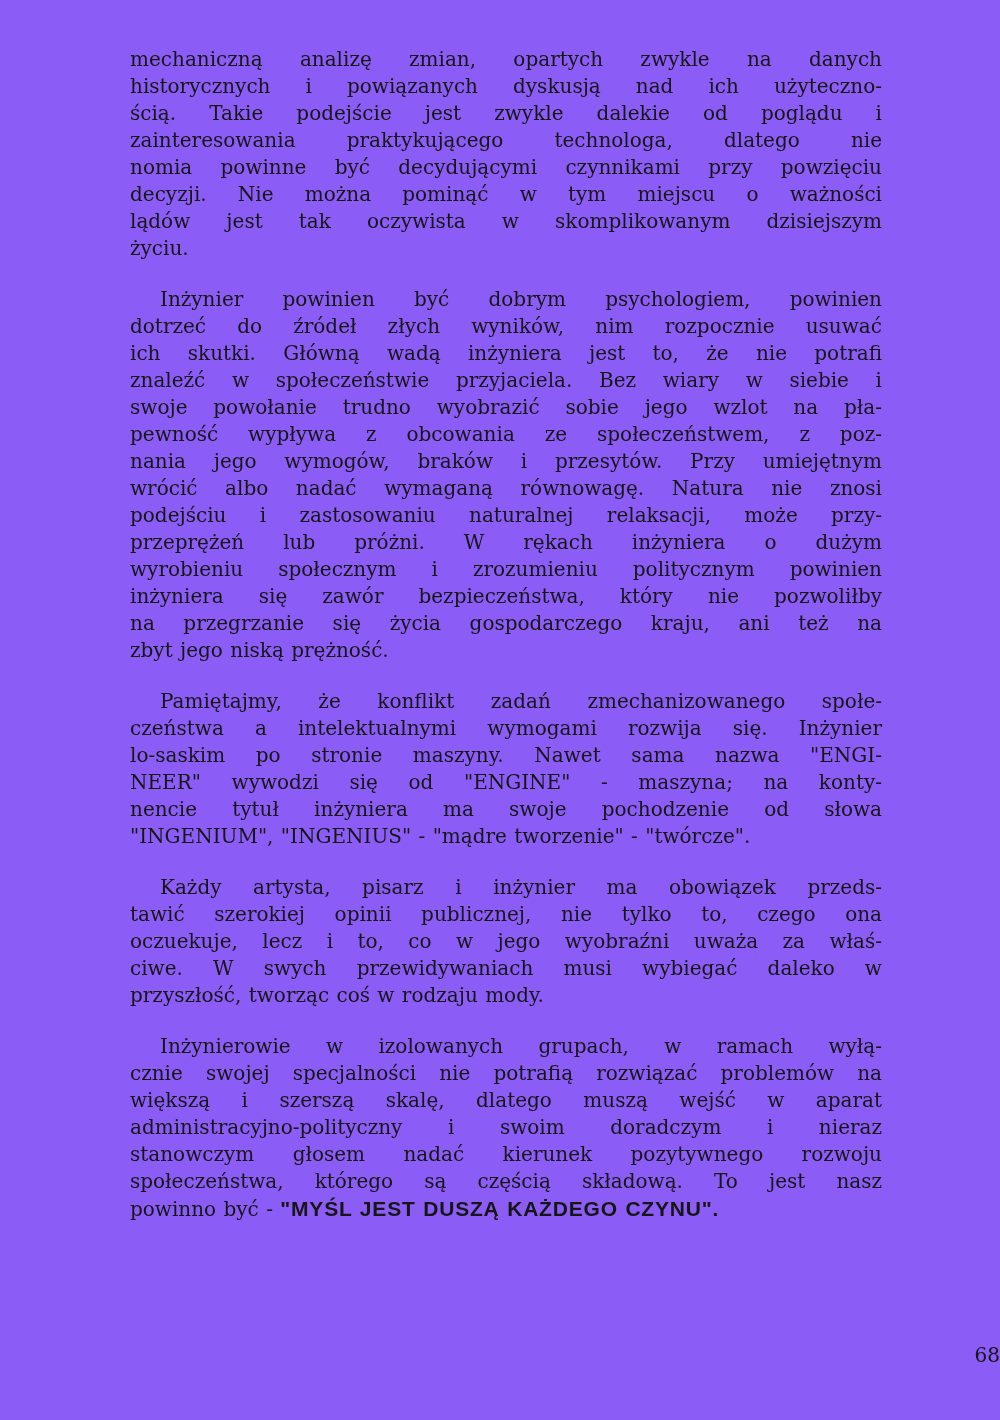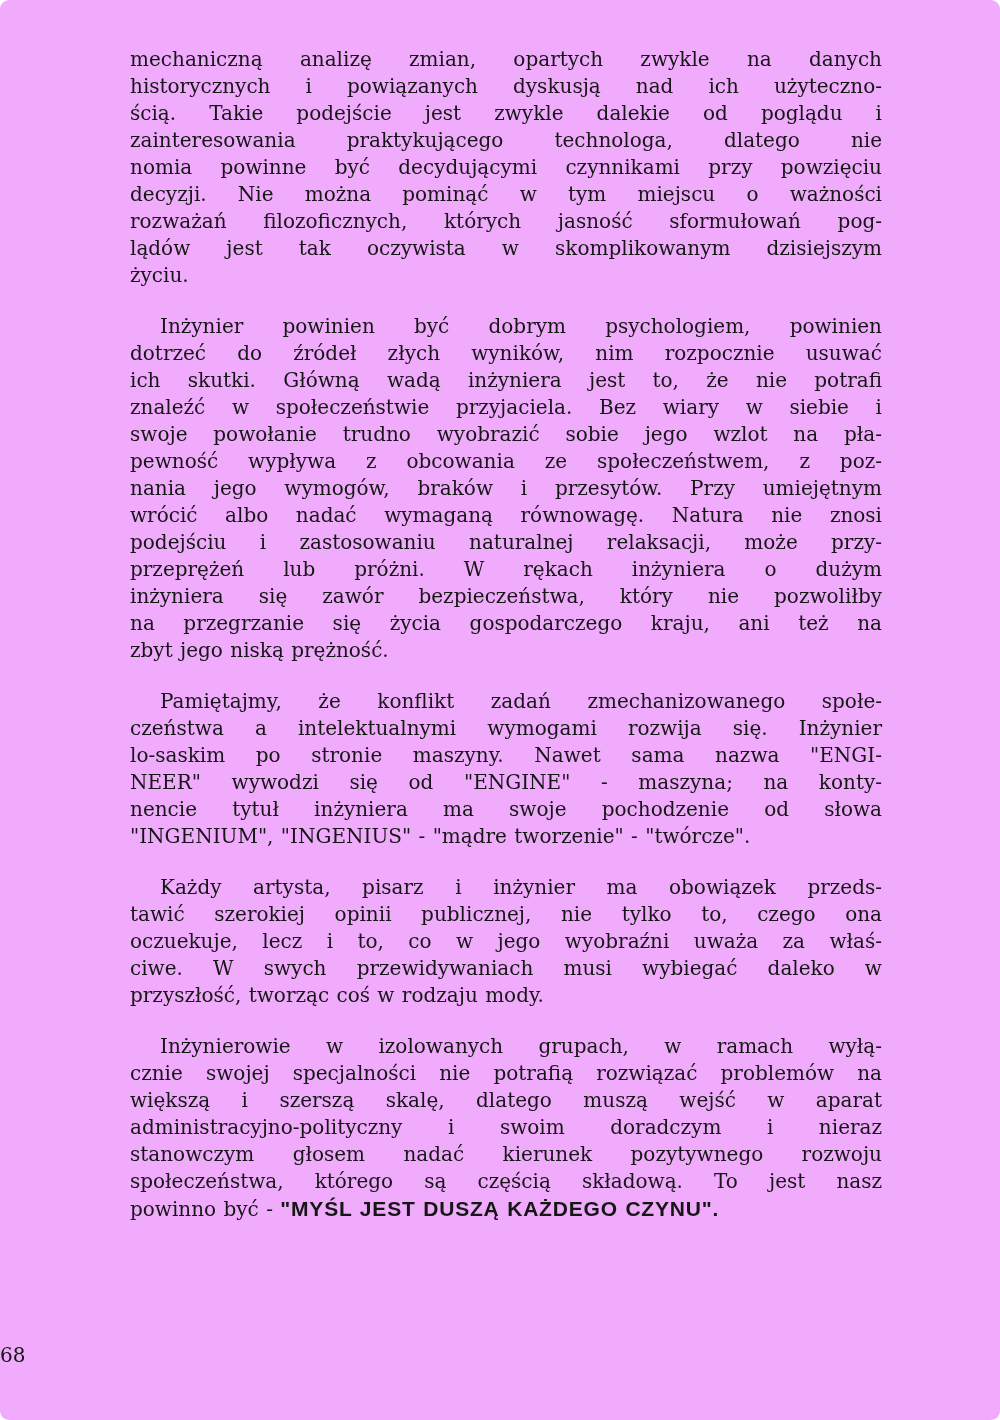--- a/index.html
+++ b/index.html
@@ -11,22 +11,21 @@
     width: 1000px;
     height: 1420px;
     position: relative;
     font-family: "DejaVu Serif", serif;
     color: #161616;
     -webkit-font-smoothing: antialiased;
   }
   .scan-page {
     position: absolute;
     inset: 0;
-    background: #f0abfc;
-    border-radius: 9px;
+    background: #8b5cf6;
   }
   .text-block {
     position: absolute;
     left: 130px;
     top: 46px;
     width: 752px;
   }
   .paragraph {
     margin: 0 0 24px 0;
   }
@@ -47,52 +46,52 @@
     font-family: "Liberation Sans", sans-serif;
     font-weight: 700;
     font-size: 21px;
     letter-spacing: 0.8px;
   }
   .page-number {
     position: absolute;
     top: 1342px;
     left: 0;
     width: 1000px;
-    text-align: left;
+    text-align: right;
     font-size: 20px;
     line-height: 27px;
   }
 </style>
 </head>
 <body>
 
 <div class="scan-page">
   <div class="text-block" id="text-block">
       <div class="paragraph">
         <div class="line">mechaniczną analizę zmian, opartych zwykle na danych</div>
         <div class="line">historycznych i powiązanych dyskusją nad ich użyteczno-</div>
         <div class="line">ścią. Takie podejście jest zwykle dalekie od poglądu i</div>
         <div class="line">zainteresowania praktykującego technologa, dlatego nie</div>
         <div class="line">nomia powinne być decydującymi czynnikami przy powzięciu</div>
         <div class="line">decyzji. Nie można pominąć w tym miejscu o ważności</div>
-        <div class="line">rozważań filozoficznych, których jasność sformułowań pog-</div>
         <div class="line">lądów jest tak oczywista w skomplikowanym dzisiejszym</div>
         <div class="line last">życiu.</div>
       </div>
       <div class="paragraph indent">
         <div class="line">Inżynier powinien być dobrym psychologiem, powinien</div>
         <div class="line">dotrzeć do źródeł złych wyników, nim rozpocznie usuwać</div>
         <div class="line">ich skutki. Główną wadą inżyniera jest to, że nie potrafi</div>
         <div class="line">znaleźć w społeczeństwie przyjaciela. Bez wiary w siebie i</div>
         <div class="line">swoje powołanie trudno wyobrazić sobie jego wzlot na pła-</div>
         <div class="line">pewność wypływa z obcowania ze społeczeństwem, z poz-</div>
         <div class="line">nania jego wymogów, braków i przesytów. Przy umiejętnym</div>
         <div class="line">wrócić albo nadać wymaganą równowagę. Natura nie znosi</div>
         <div class="line">podejściu i zastosowaniu naturalnej relaksacji, może przy-</div>
         <div class="line">przeprężeń lub próżni. W rękach inżyniera o dużym</div>
+        <div class="line">wyrobieniu społecznym i zrozumieniu politycznym powinien</div>
         <div class="line">inżyniera się zawór bezpieczeństwa, który nie pozwoliłby</div>
         <div class="line">na przegrzanie się życia gospodarczego kraju, ani też na</div>
         <div class="line last">zbyt jego niską prężność.</div>
       </div>
       <div class="paragraph indent">
         <div class="line">Pamiętajmy, że konflikt zadań zmechanizowanego społe-</div>
         <div class="line">czeństwa a intelektualnymi wymogami rozwija się. Inżynier</div>
         <div class="line">lo-saskim po stronie maszyny. Nawet sama nazwa "ENGI-</div>
         <div class="line">NEER" wywodzi się od "ENGINE" - maszyna; na konty-</div>
         <div class="line">nencie tytuł inżyniera ma swoje pochodzenie od słowa</div>

